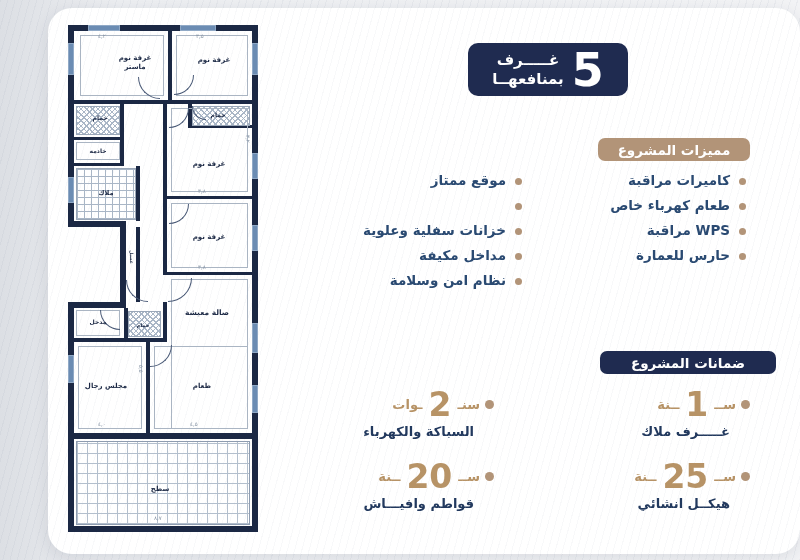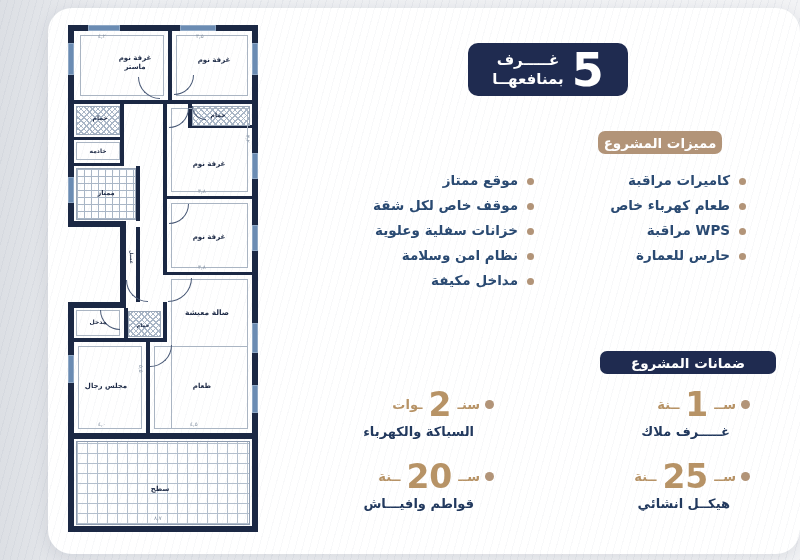--- a/index.html
+++ b/index.html
@@ -32,26 +32,26 @@
   }
   .hnum{font-size:46px; font-weight:bold; line-height:1;}
   .hlines{display:flex; flex-direction:column; align-items:center; line-height:1.25;}
   .hlines span{font-size:15px; font-weight:bold; white-space:nowrap;}
   
   .sbadge{
     position:absolute; height:23px; border-radius:7px; color:#fff;
     font-size:13.5px; font-weight:bold; display:flex; align-items:center;
     justify-content:center; direction:rtl; white-space:nowrap;
   }
-  .sb-feat{left:598px; top:131px; width:124px; background:var(--tan);}
+  .sb-feat{left:598px; top:138px; width:152px; background:var(--tan);}
   .sb-guar{left:600px; top:351px; width:176px; background:var(--navy);}
   
   .fcol{position:absolute; width:190px; display:flex; flex-direction:column; gap:11px; direction:rtl;}
   .fcol-r{left:556px; top:174px;}
-  .fcol-l{left:344px; top:174px;}
+  .fcol-l{left:332px; top:174px;}
   .feat{display:flex; flex-direction:row; align-items:center; gap:9px; height:14px;}
   .dot{width:7px; height:7px; border-radius:50%; background:var(--tan); flex:0 0 auto;}
   .ftx{font-size:13.5px; font-weight:bold; color:var(--txtblue); white-space:nowrap; line-height:1;}
   
   .gitem{position:absolute; width:158px; direction:rtl; display:flex; flex-direction:column; align-items:flex-start;}
   .g-r1c1{left:592px; top:390px;} .g-r1c2{left:336px; top:390px;}
   .g-r2c1{left:592px; top:462px;} .g-r2c2{left:336px; top:462px;}
   .grow{display:flex; flex-direction:row; align-items:center; gap:5px;}
   .gdot{width:9px; height:9px; border-radius:50%; background:var(--tan); flex:0 0 auto;}
   .gpre,.gpost{font-size:13px; font-weight:bold; color:var(--tan2); line-height:1; letter-spacing:-1px;}
@@ -152,21 +152,21 @@
   <div class="arc" style="left:58px;top:255px;width:22px;height:22px"></div>
   <div class="arc fr" style="left:82px;top:320px;width:22px;height:22px"></div>
   <div class="arc" style="left:32px;top:285px;width:20px;height:20px"></div>
   <div class="arc fr" style="left:100px;top:253px;width:24px;height:24px"></div>
 
   <div class="lbl" style="left:67px;top:38px"><span>غرفة نوم</span><br><span>ماستر</span></div>
   <div class="lbl" style="left:146px;top:36px">غرفة نوم</div>
   <div class="lbl" style="left:32px;top:93px;font-size:6px">حمام</div>
   <div class="lbl" style="left:150px;top:90px;font-size:6px">حمام</div>
   <div class="lbl" style="left:30px;top:126px;font-size:6px">خادمه</div>
-  <div class="lbl" style="left:38px;top:168px;font-size:6.5px">ممتاز</div>
+  <div class="lbl" style="left:38px;top:168px;font-size:6.5px">ملاك</div>
   <div class="lbl" style="left:141px;top:140px">غرفة نوم</div>
   <div class="lbl" style="left:141px;top:213px">غرفة نوم</div>
   <div class="lbl v" style="left:63px;top:232px">غسيل</div>
   <div class="lbl" style="left:139px;top:288px;font-size:7.5px">صالة معيشة</div>
   <div class="lbl" style="left:30px;top:297px;font-size:6px">مدخل</div>
   <div class="lbl" style="left:75px;top:300px;font-size:5px">حمام</div>
   <div class="lbl" style="left:38px;top:362px">مجلس رجال</div>
   <div class="lbl" style="left:134px;top:362px">طعام</div>
   <div class="lbl" style="left:92px;top:465px">سطح</div>
 
@@ -210,33 +210,32 @@
     </div>
 </div>
 
 <div class="fcol fcol-l">
   <div class="feat">
       <span class="dot"></span>
       <span class="ftx">موقع ممتاز</span>
     </div>
   <div class="feat">
       <span class="dot"></span>
-      <span class="ftx">موقف خاص لكل شقة</span>
     </div>
   <div class="feat">
       <span class="dot"></span>
       <span class="ftx">خزانات سفلية وعلوية</span>
     </div>
   <div class="feat">
       <span class="dot"></span>
+      <span class="ftx">مداخل مكيفة</span>
+    </div>
+  <div class="feat">
+      <span class="dot"></span>
       <span class="ftx">نظام امن وسلامة</span>
-    </div>
-  <div class="feat">
-      <span class="dot"></span>
-      <span class="ftx">مداخل مكيفة</span>
     </div>
 </div>
 
 <div class="sbadge sb-guar">ضمانات المشروع</div>
 
 <div class="gitem g-r1c1">
   <div class="grow">
     <span class="gdot"></span>
     <span class="gpre">ســ</span>
     <span class="gnum">1</span>

